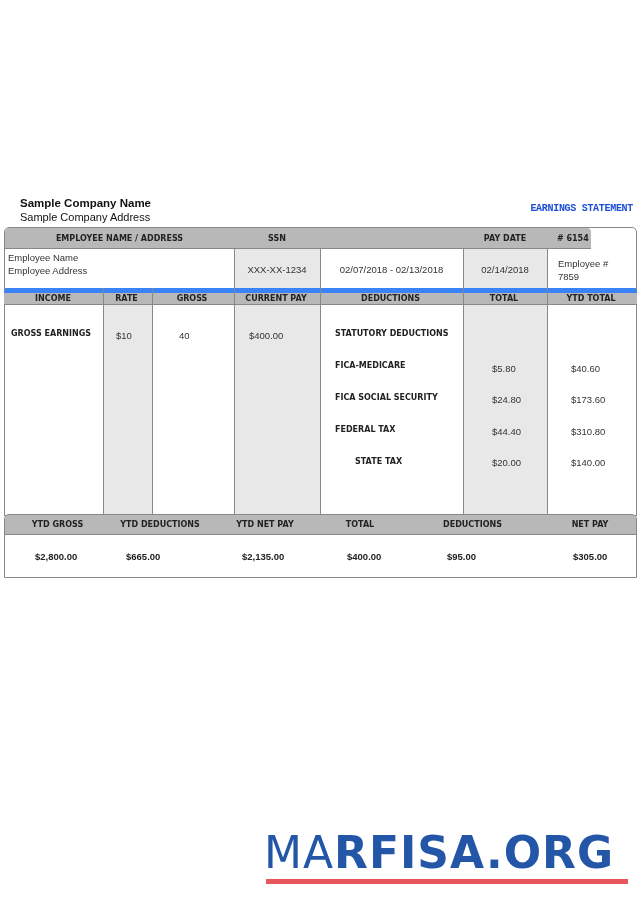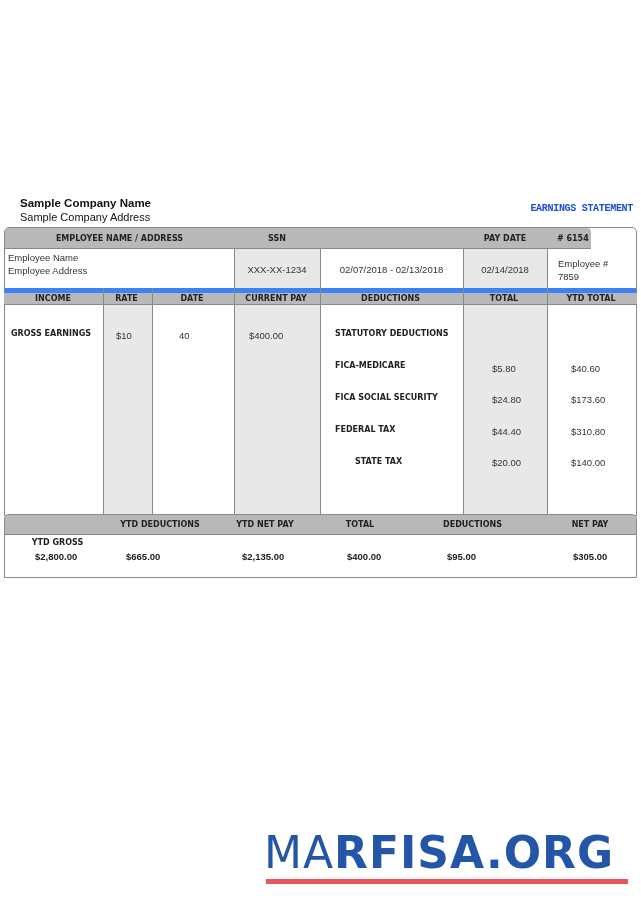--- a/index.html
+++ b/index.html
@@ -53,21 +53,21 @@
   <div class="cell" style="left:553px; top:43px;">7859</div>
 </div>
 
 <div class="box" style="left:4px; top:288px; width:633px; height:228px; border-top:none;">
   <div class="shade" style="left:98px; top:17px; width:49px; height:211px;"></div>
   <div class="shade" style="left:229px; top:17px; width:86px; height:211px;"></div>
   <div class="shade" style="left:458px; top:17px; width:84px; height:211px;"></div>
   <div class="hdr" style="left:-1px; top:0; width:633px; height:17px; border-radius:4px 4px 0 0; border-top:5px solid #3b82f6;">
     <div class="hcell" style="left:0; width:98px;">INCOME</div>
     <div class="hcell" style="left:98px; width:49px;">RATE</div>
-    <div class="hcell" style="left:147px; width:82px;">DATE</div>
+    <div class="hcell" style="left:147px; width:82px;">GROSS</div>
     <div class="hcell" style="left:229px; width:86px;">CURRENT PAY</div>
     <div class="hcell" style="left:315px; width:143px;">DEDUCTIONS</div>
     <div class="hcell" style="left:458px; width:84px;">TOTAL</div>
     <div class="hcell" style="left:542px; width:90px;">YTD TOTAL</div>
   </div>
   <div class="vline" style="left:98px; top:0; height:228px;"></div>
   <div class="vline" style="left:147px; top:0; height:228px;"></div>
   <div class="vline" style="left:229px; top:0; height:228px;"></div>
   <div class="vline" style="left:315px; top:0; height:228px;"></div>
   <div class="vline" style="left:458px; top:0; height:228px;"></div>
@@ -92,21 +92,21 @@
   <div class="val" style="left:487px; top:138px;">$44.40</div>
   <div class="val" style="left:566px; top:138px;">$310.80</div>
 
   <div class="lbl" style="left:330px; top:169px;padding-left:20px;">STATE TAX</div>
   <div class="val" style="left:487px; top:169px;">$20.00</div>
   <div class="val" style="left:566px; top:169px;">$140.00</div>
 </div>
 
 <div class="box" style="left:4px; top:514px; width:633px; height:64px; border-radius:5px 5px 0 0;">
   <div class="hdr" style="left:0; top:0; width:631px; height:20px; border-radius:4px 4px 0 0;">
-    <div class="hcell" style="left:0; width:105px;margin-top:18px;">YTD GROSS</div>
+    <div class="hcell" style="left:0; width:105px;">YTD GROSS</div>
     <div class="hcell" style="left:105px; width:100px;">YTD DEDUCTIONS</div>
     <div class="hcell" style="left:205px; width:110px;">YTD NET PAY</div>
     <div class="hcell" style="left:315px; width:80px;">TOTAL</div>
     <div class="hcell" style="left:405px; width:125px;">DEDUCTIONS</div>
     <div class="hcell" style="left:540px; width:90px;">NET PAY</div>
   </div>
   <div class="bval" style="left:30px; top:36px;">$2,800.00</div>
   <div class="bval" style="left:121px; top:36px;">$665.00</div>
   <div class="bval" style="left:237px; top:36px;">$2,135.00</div>
   <div class="bval" style="left:342px; top:36px;">$400.00</div>

